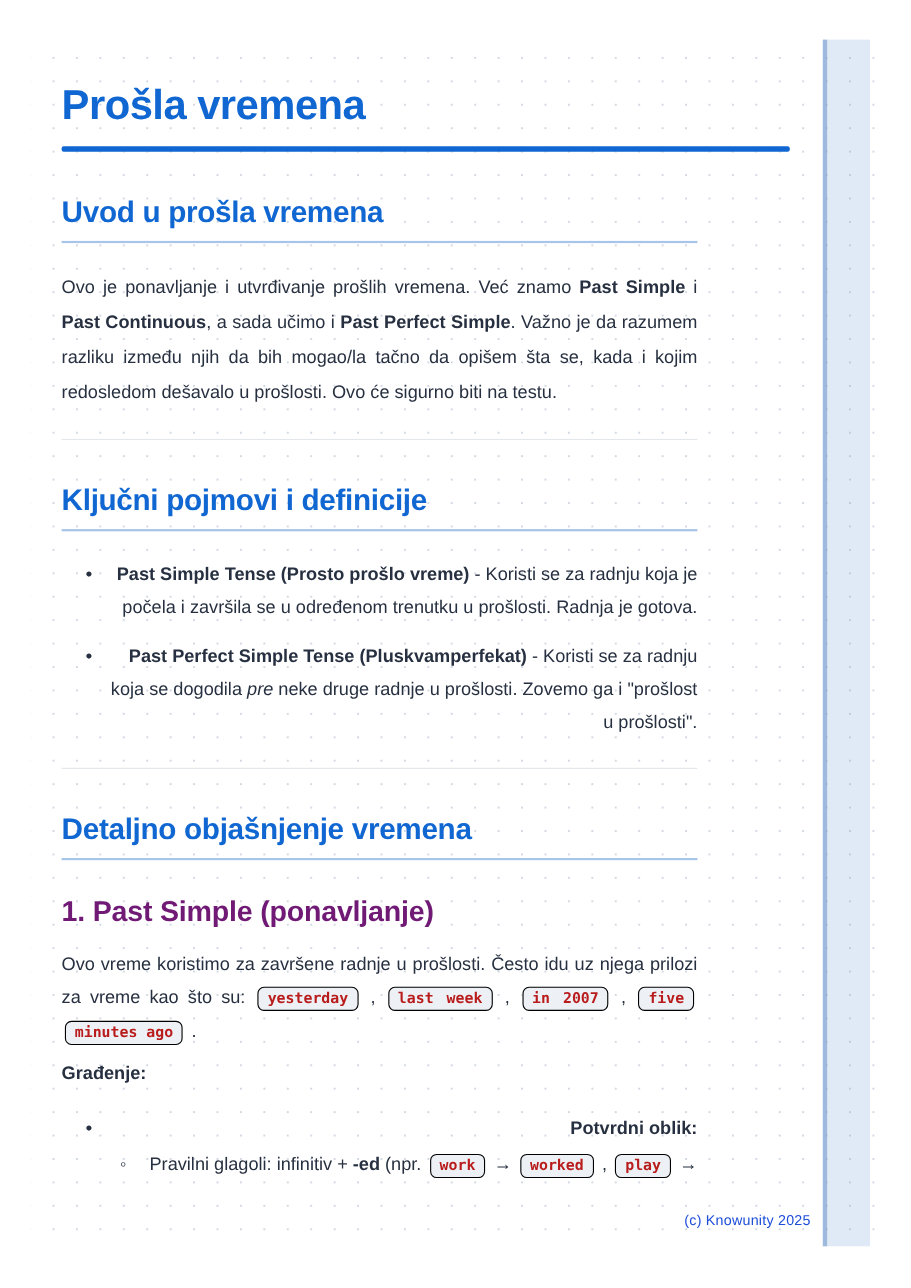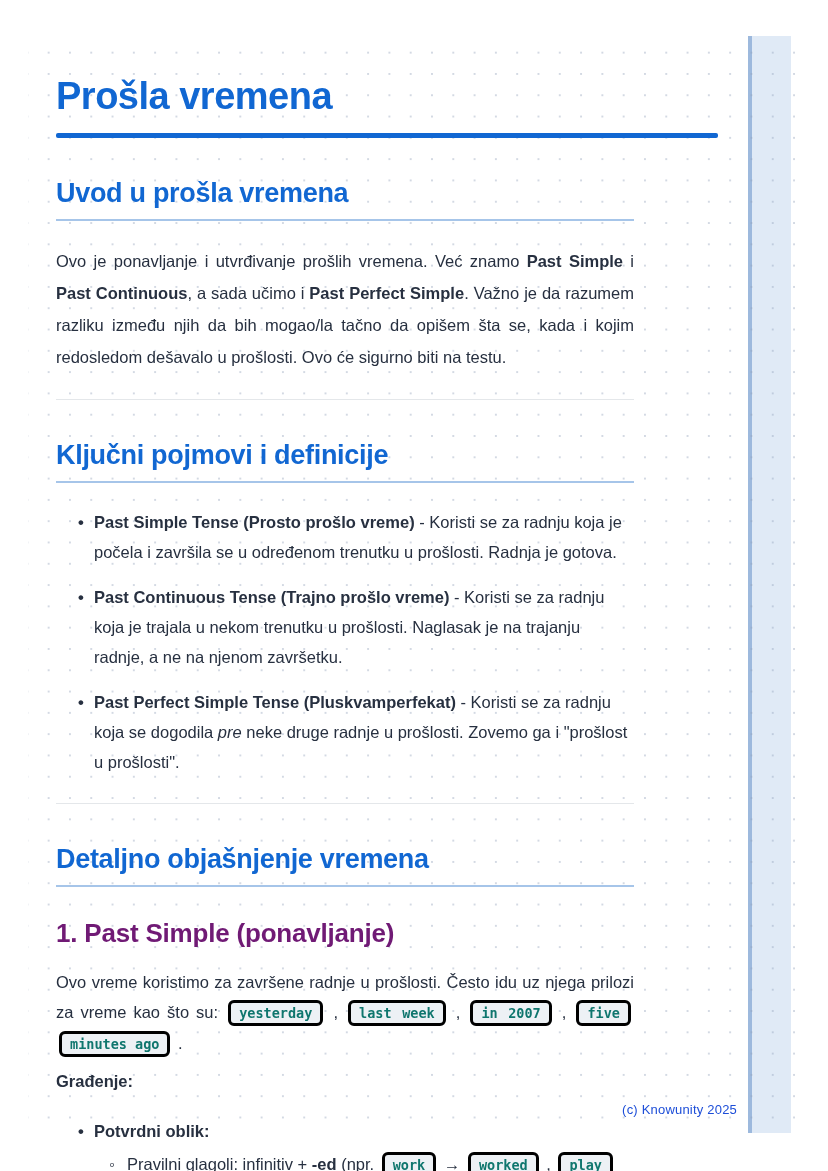--- a/index.html
+++ b/index.html
@@ -31,35 +31,35 @@
     border-bottom:2px solid #a6c5e9;
   }
   h3 { margin:30px 0 0; font-size:26px; line-height:1.3; font-weight:700; color:#701a75; letter-spacing:-0.2px; }
 
   .para  { margin:24px 0 0; font-size:16.5px; line-height:32px; text-align:justify; }
   .para2 { margin:16px 0 0; font-size:16.5px; line-height:30px; text-align:justify; }
   .label { margin:7px 0 0; font-size:16.5px; line-height:30px; }
 
   .divider { border:none; border-top:1px solid #e4e7ea; margin:26px 0 0; }
 
-  ul.list { list-style:none; margin:24px 0 0; padding:0; }
+  ul.list { list-style:none; margin:24px 0 0; padding:0;text-align:right; }
   ul.list > li { position:relative; padding-left:38px; margin-bottom:15px; font-size:16.5px; line-height:30px; }
   ul.list > li::before { content:"\2022"; position:absolute; left:22px; top:0; font-weight:700; color:#273040; }
   ul.list.tight { margin-top:20px; }
 
   ul.sublist { list-style:none; margin:3px 0 0; padding:0; }
   ul.sublist > li { position:relative; padding-left:33px; font-size:16.5px; line-height:30px; }
   ul.sublist > li::before { content:"\25E6"; position:absolute; left:15px; top:0; color:#273040; }
 
   .b { font-weight:700; }
   .i { font-style:italic; }
   .code {
     font-family:"DejaVu Sans Mono","Liberation Mono",monospace;
-    font-size:13.5px; font-weight:700; color:#0f766e;
-    background:#edf1f5; border:3px solid #000000; border-radius:6px;
+    font-size:13.5px; font-weight:700; color:#b91c1c;
+    background:#edf1f5; border:1px solid #000000; border-radius:6px;
     padding:2px 8px; margin:0 3px;
     -webkit-box-decoration-break:clone; box-decoration-break:clone;
   }
   .footer {
     position:absolute; top:1102px; right:67px; z-index:3;
     font-size:13px; color:#1d4ed8; letter-spacing:0.2px;
   }
 </style>
 </head>
 <body>
@@ -74,21 +74,20 @@
     <div class="h1-rule"></div>
 
     <h2>Uvod u prošla vremena</h2>
     <p class="para"><span>Ovo je ponavljanje i utvrđivanje prošlih vremena. Već znamo </span><span class="b">Past Simple</span><span> i </span><span class="b">Past Continuous</span><span>, a sada učimo i </span><span class="b">Past Perfect Simple</span><span>. Važno je da razumem razliku između njih da bih mogao/la tačno da opišem šta se, kada i kojim redosledom dešavalo u prošlosti. Ovo će sigurno biti na testu.</span></p>
 
     <hr class="divider">
 
     <h2>Ključni pojmovi i definicije</h2>
     <ul class="list">
       <li><span><span class="b">Past Simple Tense (Prosto prošlo vreme)</span><span> - Koristi se za radnju koja je počela i završila se u određenom trenutku u prošlosti. Radnja je gotova.</span></span></li>
-      <li><span><span class="b">Past Continuous Tense (Trajno prošlo vreme)</span><span> - Koristi se za radnju koja je trajala u nekom trenutku u prošlosti. Naglasak je na trajanju radnje, a ne na njenom završetku.</span></span></li>
       <li><span><span class="b">Past Perfect Simple Tense (Pluskvamperfekat)</span><span> - Koristi se za radnju koja se dogodila </span><span class="i">pre</span><span> neke druge radnje u prošlosti. Zovemo ga i "prošlost u prošlosti".</span></span></li>
     </ul>
 
     <hr class="divider">
 
     <h2>Detaljno objašnjenje vremena</h2>
     <h3>1. Past Simple (ponavljanje)</h3>
     <p class="para2"><span>Ovo vreme koristimo za završene radnje u prošlosti. Često idu uz njega prilozi za vreme kao što su: </span><span class="code">yesterday</span><span> , </span><span class="code">last week</span><span> , </span><span class="code">in 2007</span><span> , </span><span class="code">five minutes ago</span><span> .</span></p>
     <p class="label"><span class="b">Građenje:</span></p>
 

